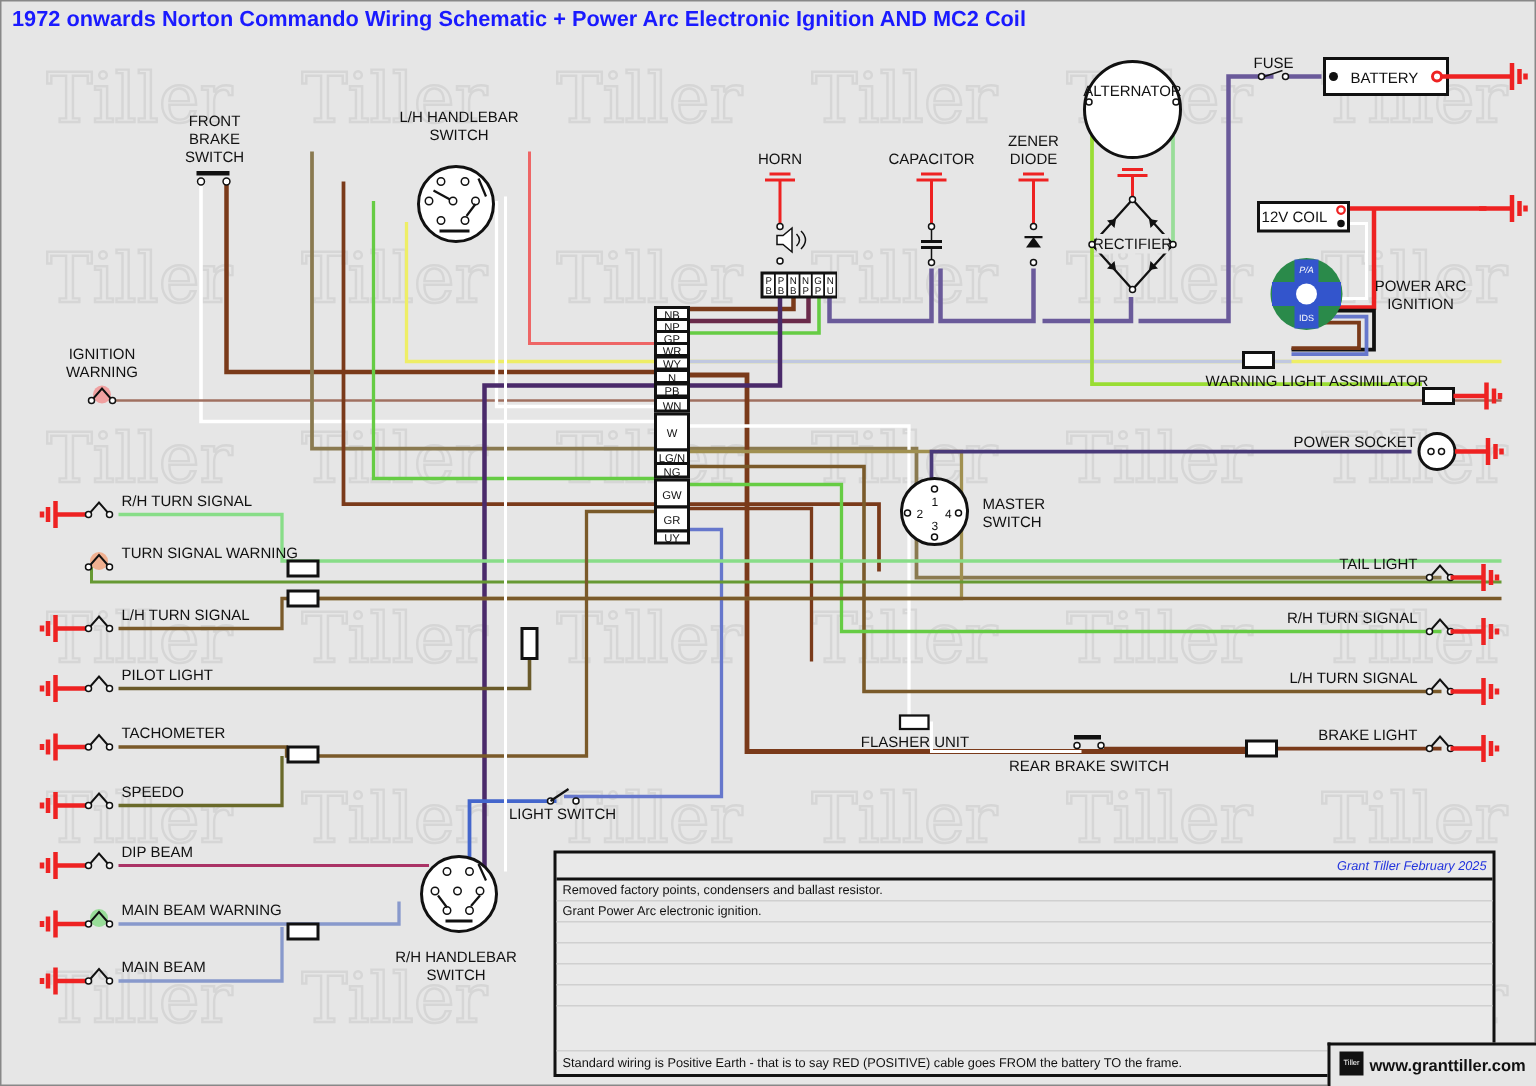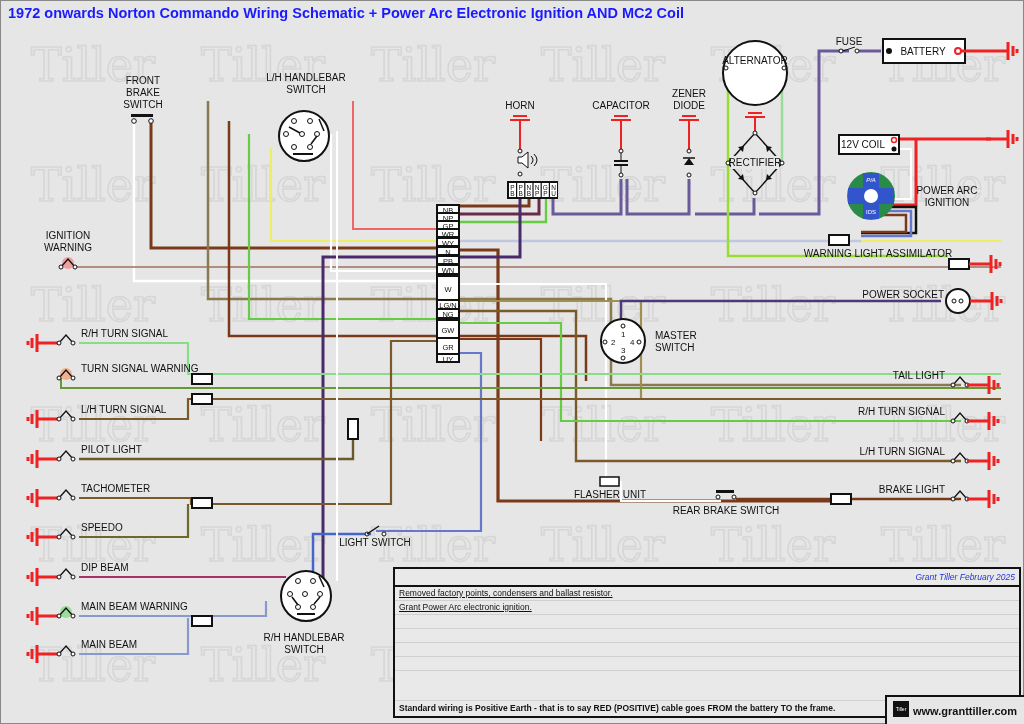--- a/index.html
+++ b/index.html
@@ -3,24 +3,24 @@
 <meta charset="utf-8">
 <style>
   html, body { margin:0; padding:0; background:#e6e6e6; }
   body { width:1024px; height:724px; overflow:hidden; position:relative; font-family:"Liberation Sans", sans-serif; }
   #frame { position:absolute; left:0; top:0; width:1022px; height:722px; border:1px solid #888; background:#e6e6e6; }
   #title { position:absolute; left:7px; top:4px; font-size:14.5px; font-weight:bold; color:#1a1aff; white-space:nowrap; }
   svg text { font-family:"Liberation Sans", sans-serif; }
   .lbl { font-size:10px; fill:#111; }
   .tiny { font-size:8px; fill:#111; }
   .wm { font-family:"DejaVu Serif", serif; font-size:46px; fill:none; stroke:#d6d6d6; stroke-width:1.6; }
-  #notes { position:absolute; left:392px; top:566px; width:624px; height:147px; border:2px solid #111; background:#e9e9e9; }
+  #notes { position:absolute; left:368px; top:566px; width:624px; height:147px; border:2px solid #111; background:#e9e9e9; }
   #notes .head { height:16px; border-bottom:2px solid #111; text-align:right; font-size:8.5px; font-style:italic; color:#2233dd; padding-right:4px; line-height:16px; }
-  #notes .row { height:13px; border-bottom:1px solid #d0d0d0; font-size:8.5px; color:#111; padding-left:4px; line-height:13px;text-decoration:underline; }
-  #notes .foot { position:absolute; left:0; bottom:0; width:100%; height:15px; border-top:1px solid #d0d0d0; font-size:8.5px; color:#111; padding-left:4px; line-height:15px;font-weight:bold; }
+  #notes .row { height:13px; border-bottom:1px solid #d0d0d0; font-size:8.5px; color:#111; padding-left:4px; line-height:13px; }
+  #notes .foot { position:absolute; left:0; bottom:0; width:100%; height:15px; border-top:1px solid #d0d0d0; font-size:8.5px; color:#111; padding-left:4px; line-height:15px; }
   #footer-box { position:absolute; left:884px; top:694px; width:140px; height:30px; background:#e6e6e6; border-top:2px solid #111; border-left:2px solid #111; }
   #site { position:absolute; left:912px; top:704px; font-size:11px; font-weight:bold; color:#111; }
   #logo { position:absolute; left:892px; top:700px; width:16px; height:16px; background:#111; color:#fff; font-size:5px; line-height:16px; text-align:center; }
 </style>
 </head>
 <body>
 
 <div id="frame">
 
 <svg id="schem" width="1022" height="722" style="position:absolute;left:0;top:0">

